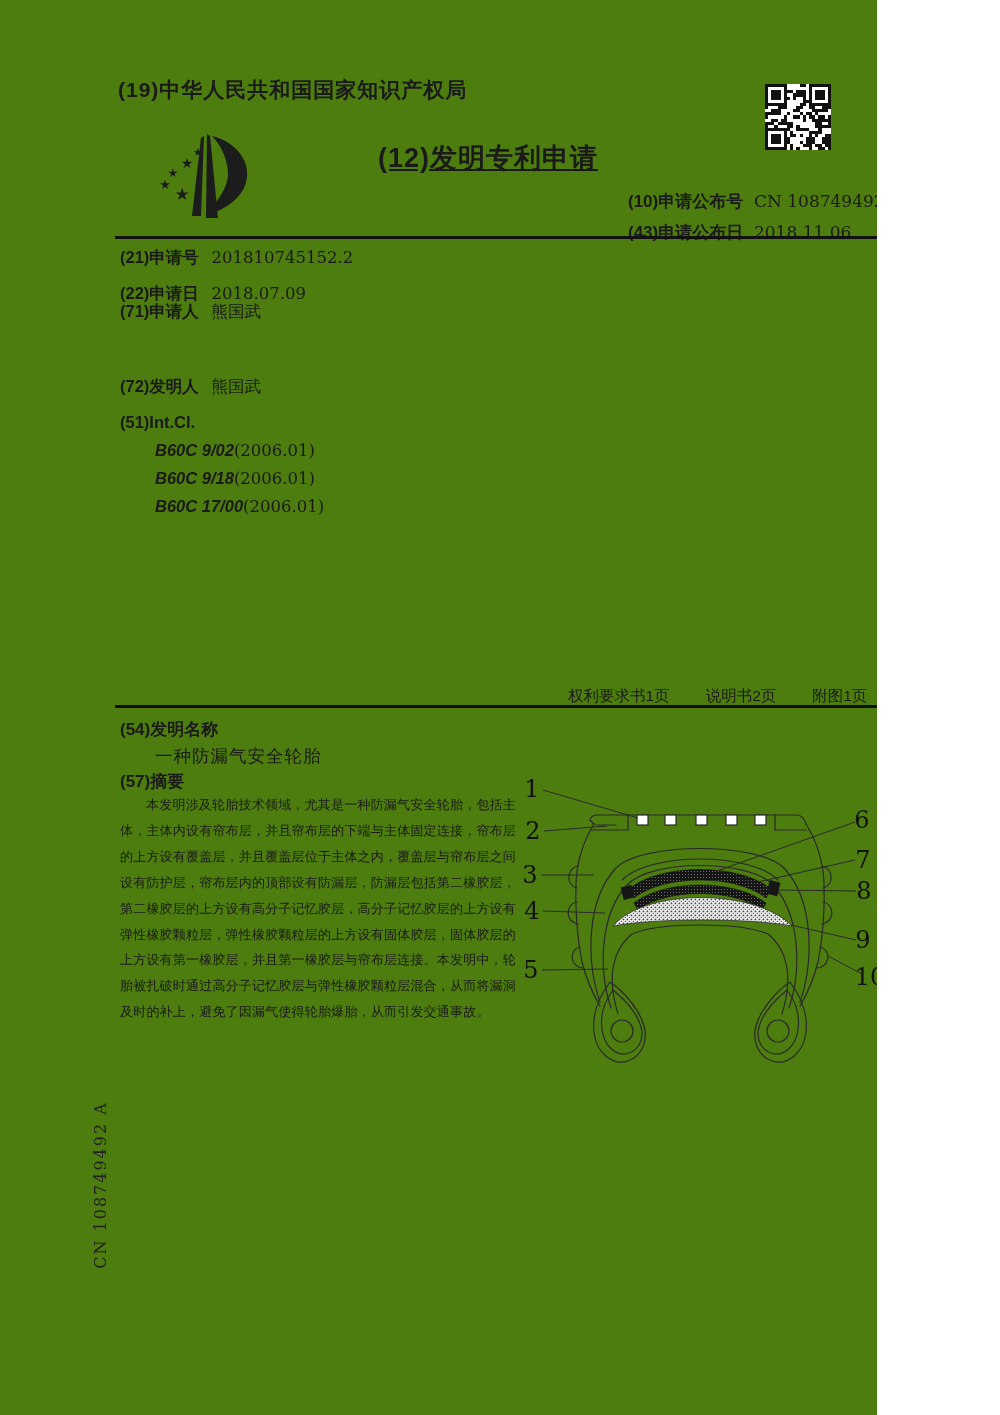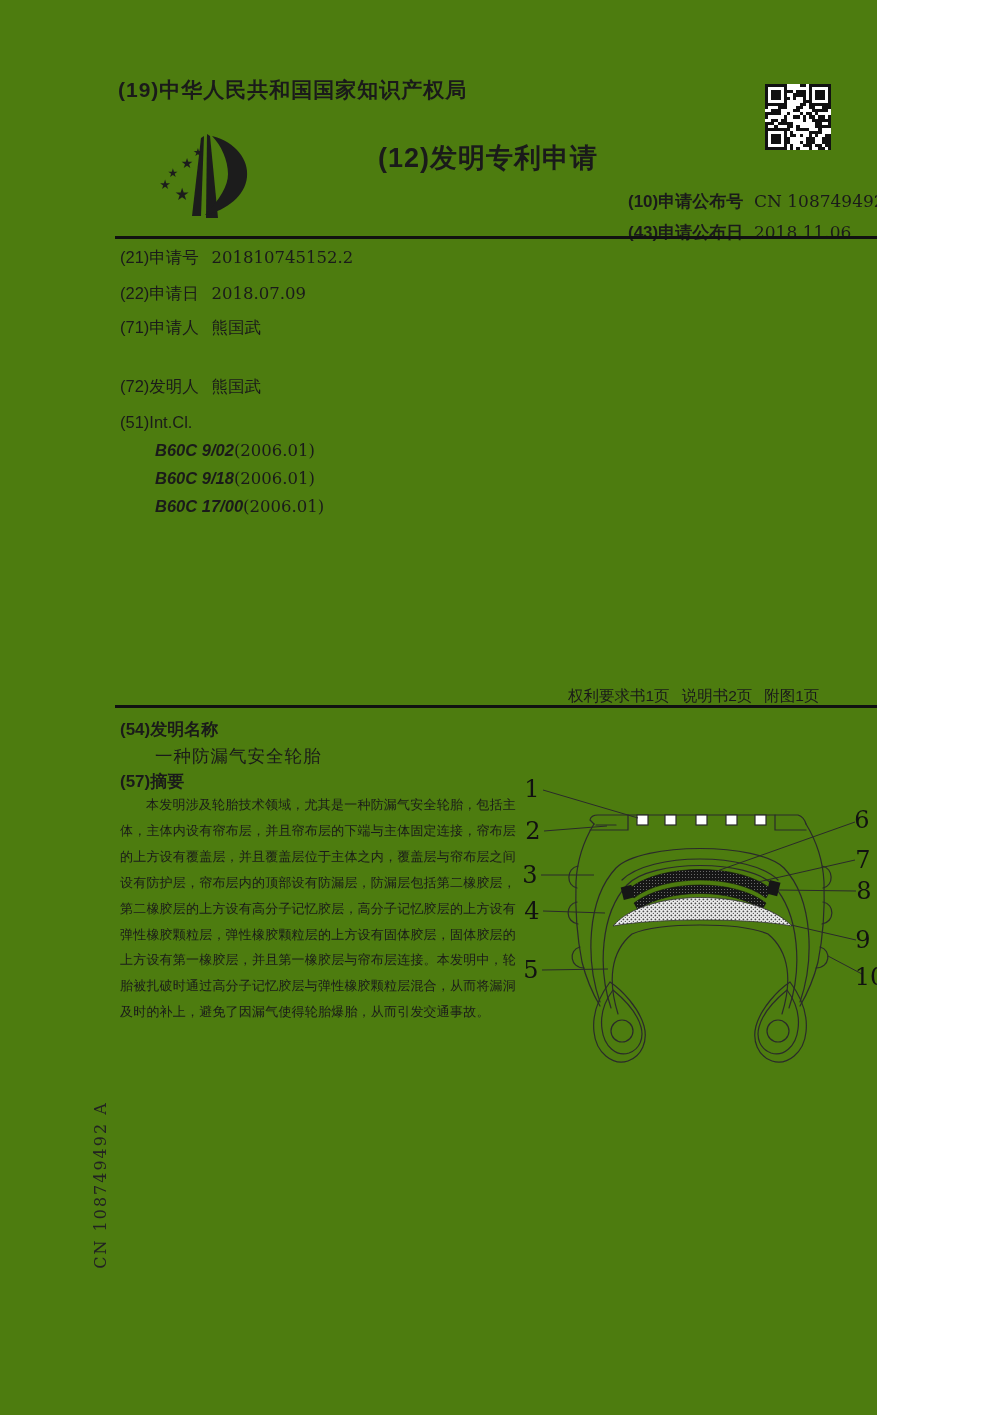--- a/index.html
+++ b/index.html
@@ -3,33 +3,33 @@
 <meta charset="utf-8">
 <style>
   * { margin:0; padding:0; box-sizing:border-box; }
   html,body { background:#fff; }
   .page {
     position:relative; width:877px; height:1415px; background:#4d7c0f;
     font-family:"Liberation Sans", sans-serif; color:#1a1a1a; overflow:hidden;
   }
   .abs { position:absolute; }
   .office-line { left:118px; top:76px; font-size:21px; font-weight:bold; letter-spacing:1px; }
-  .doc-type { left:378px; top:140px; font-size:27px; font-weight:bold; letter-spacing:1px; }
+  .doc-type { left:378px; top:140px; font-size:27px; font-weight:bold; letter-spacing:1px;text-decoration:underline; }
   .pub-block { left:628px; top:186px; font-size:17px; line-height:30px; white-space:nowrap; }
   .pub-block .lbl { font-weight:bold; }
   .pub-block .val { font-family:"DejaVu Serif", serif; margin-left:6px; }
   .rule { background:#111; height:2.5px; left:115px; width:773px; }
   .rule1 { top:236px; } .rule2 { top:705px; }
   .info { font-size:16.5px; white-space:nowrap; }
-  .info .lbl { font-weight:normal; }
+  .info .lbl { font-weight:bold; }
   .info .val { font-family:"DejaVu Serif", serif; margin-left:8px; }
   .intcl-item { font-size:16.5px; white-space:nowrap; }
   .intcl-item .code { font-weight:bold; font-style:italic; }
   .intcl-item .suffix { font-family:"DejaVu Serif", serif; }
-  .pages-info { left:568px; top:686px; font-size:15.5px; display:flex; gap:12px; white-space:nowrap; }
+  .pages-info { left:568px; top:686px; font-size:15.5px; display:flex; gap:36px; white-space:nowrap; }
   .sec-label { font-size:17px; font-weight:bold; }
   .invention-title { left:155px; top:744px; font-size:17.5px; letter-spacing:1px; }
   .abstract {
     left:120px; top:792px; width:396px; font-size:13px; line-height:25.9px;
     text-align:justify; text-indent:2em; letter-spacing:0.2px;
   }
   .side-code {
     left:1px; top:1175px; width:200px; height:20px; transform:rotate(-90deg);
     transform-origin:100px 10px; font-family:"DejaVu Serif", serif; font-size:16px;
     letter-spacing:2px; text-align:center; color:#222;
@@ -521,21 +521,21 @@
   <div class="abs rule rule1"></div>
 
   <div class="abs info" style="left:120px; top:247px;">
     <span class="lbl">(21)申请号</span>
     <span class="val">201810745152.2</span>
   </div>
   <div class="abs info" style="left:120px; top:283px;">
     <span class="lbl">(22)申请日</span>
     <span class="val">2018.07.09</span>
   </div>
-  <div class="abs info" style="left:120px; top:317px;">
+  <div class="abs info" style="left:120px; top:301px;">
     <span class="lbl">(71)申请人</span>
     <span style="margin-left:8px;">熊国武</span>
   </div>
   <div class="abs info" style="left:120px; top:376px;">
     <span class="lbl">(72)发明人</span>
     <span style="margin-left:8px;">熊国武</span>
   </div>
   <div class="abs info" style="left:120px; top:413px;">
     <span class="lbl">(51)Int.Cl.</span>
   </div>

